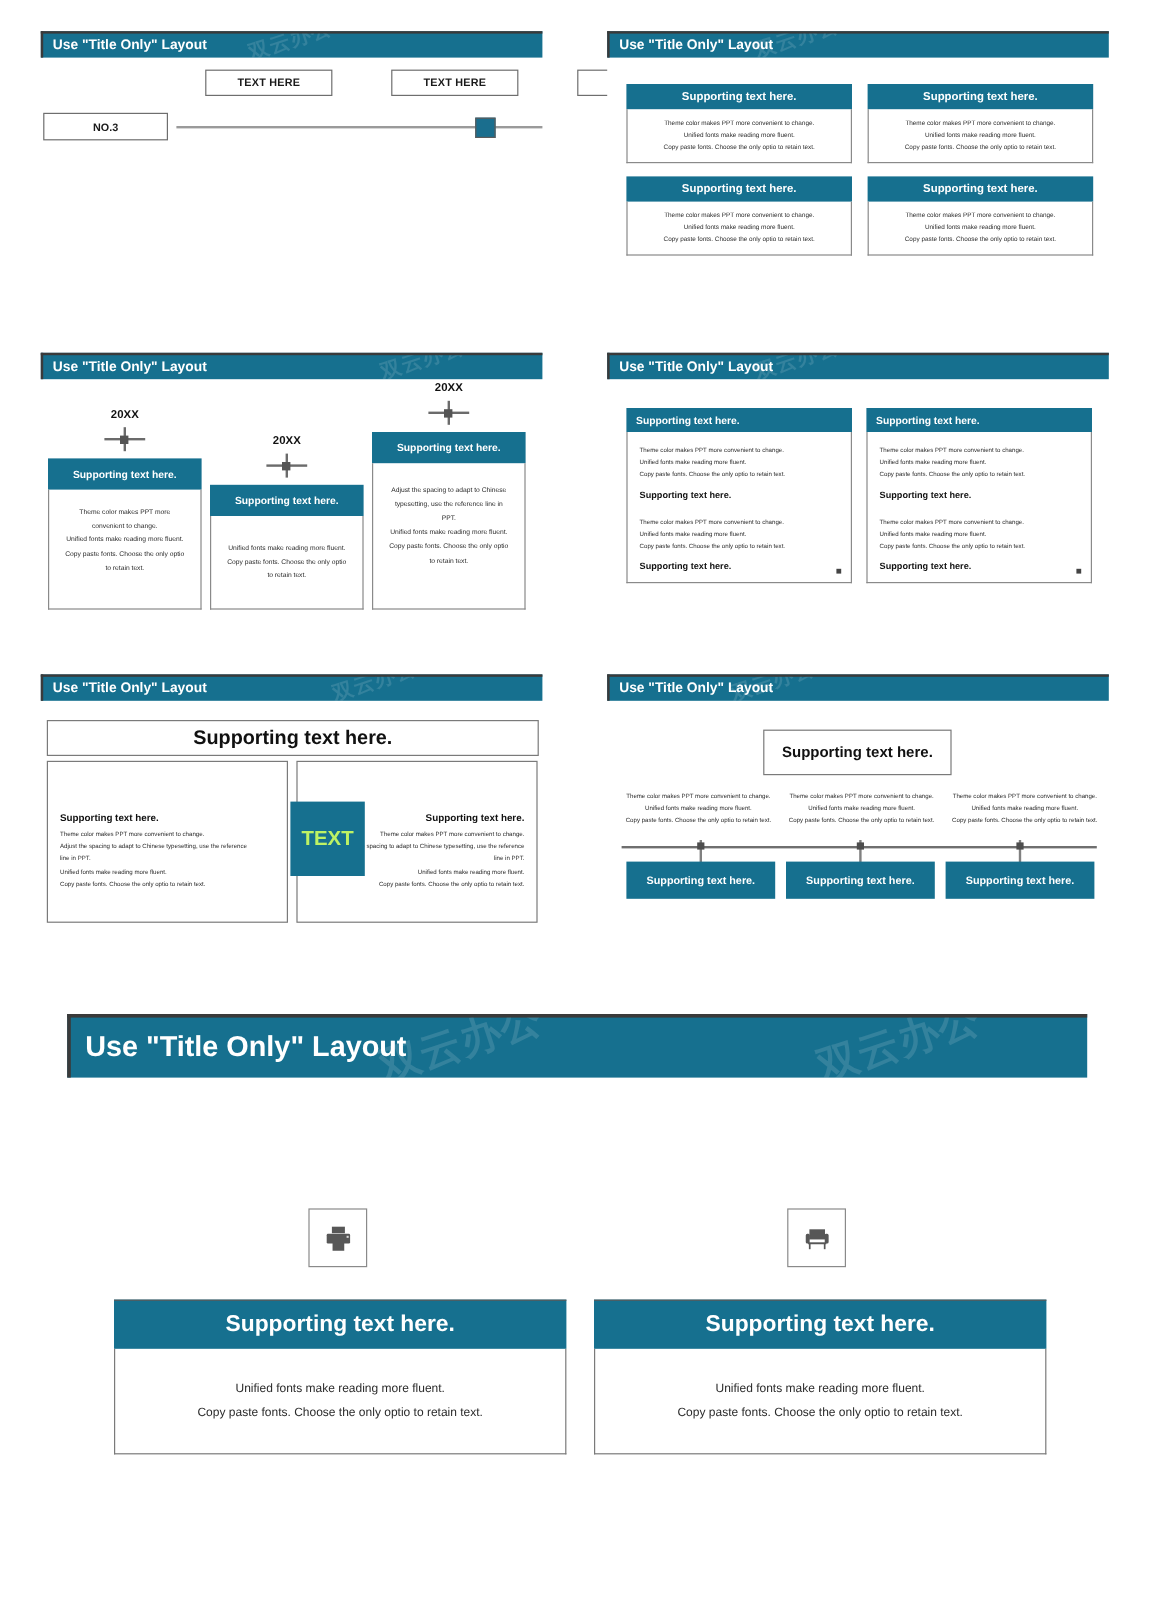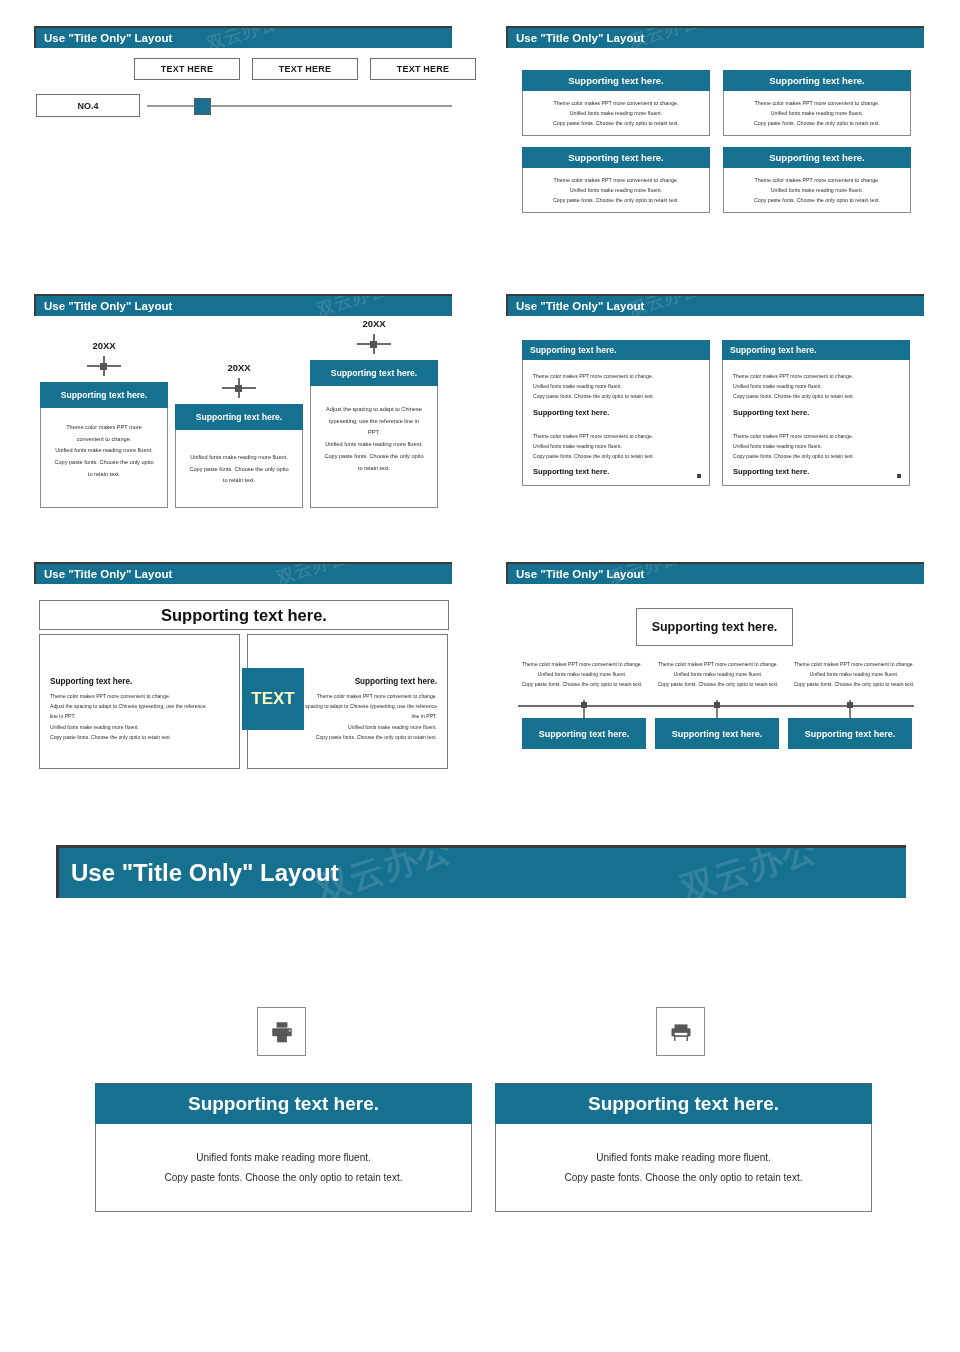--- a/index.html
+++ b/index.html
@@ -39,21 +39,21 @@
   .body-txt.left { text-align: left; }
   .body-txt.right { text-align: right; }
 
   
   #s1 { left: 34px; top: 26px; width: 418px; height: 200px; }
   #s1 .title-bar { width: 418px; height: 22px; padding-left: 8px; font-size: 11.5px; }
   #s1 .chips { position: absolute; left: 100px; top: 32px; display: flex; gap: 12px; }
   #s1 .chip {
     width: 106px; height: 22px; border: 1px solid #6e6e6e; background: #fff;
     display: flex; align-items: center; justify-content: center;
-    font-size: 9px; font-weight: bold; letter-spacing: .2px;
+    font-size: 9px; font-weight: bold; letter-spacing: .2px; margin-left: 37px;
   }
   #s1 .rows { position: absolute; left: 0; top: 68px; width: 418px; }
   #s1 .row { position: relative; height: 35px; }
   #s1 .no-box {
     position: absolute; left: 2px; top: 0; width: 104px; height: 23px;
     border: 1px solid #6e6e6e; background: #fff;
     display: flex; align-items: center; justify-content: center;
     font-size: 9px; font-weight: bold;
   }
   #s1 .track {
@@ -109,21 +109,21 @@
     position: absolute; left: 5px; top: 38px; width: 410px; height: 30px;
     border: 1px solid #7a7a7a; display: flex; align-items: center; justify-content: center;
     font-size: 16.5px; font-weight: bold; color: #111;
   }
   #s5 .cols { position: absolute; left: 5px; top: 72px; display: flex; gap: 7px; }
   #s5 .colbox { width: 201px; height: 135px; border: 1px solid #7a7a7a; padding: 42px 10px 0; }
   #s5 .sub { font-size: 8.2px; font-weight: bold; color: #111; margin-bottom: 5px; }
   #s5 .body-txt { font-size: 5.1px; line-height: 2.0; }
   #s5 .textsq {
     position: absolute; left: 208px; top: 106px; width: 62px; height: 62px;
-    background: #16708F; color: #fef9c3; font-size: 17px; font-weight: bold;
+    background: #16708F; color: #bef264; font-size: 17px; font-weight: bold;
     display: flex; align-items: center; justify-content: center; z-index: 3;
   }
 
   
   #s6 { left: 506px; top: 562px; width: 418px; height: 214px; }
   #s6 .title-bar { width: 418px; height: 22px; padding-left: 8px; font-size: 11.5px; }
   #s6 .headbox {
     position: absolute; left: 130px; top: 46px; width: 157px; height: 38px;
     border: 1px solid #7a7a7a; display: flex; align-items: center; justify-content: center;
     font-size: 12.5px; font-weight: bold; color: #111;
@@ -167,23 +167,23 @@
       <span class="wm" style="left:170px;top:-6px;font-size:17px;">双云办公</span>
       <span class="tb-text">Use "Title Only" Layout</span>
     </div>
     <div class="chips">
       <div class="chip">TEXT HERE</div>
       <div class="chip">TEXT HERE</div>
       <div class="chip">TEXT HERE</div>
     </div>
     <div class="rows">
       <div class="row">
-        <div class="no-box">NO.4</div>
+        <div class="no-box">NO.3</div>
         <div class="track"></div>
-        <div class="knob" style="left:160px;"></div>
+        <div class="knob" style="left:362px;"></div>
       </div>
     </div>
   </div>
 
   <div class="slide" id="s2">
     <div class="title-bar">
       <span class="wm" style="left:120px;top:-8px;font-size:17px;">双云办公</span>
       <span class="tb-text">Use "Title Only" Layout</span>
     </div>
     <div class="grid">

